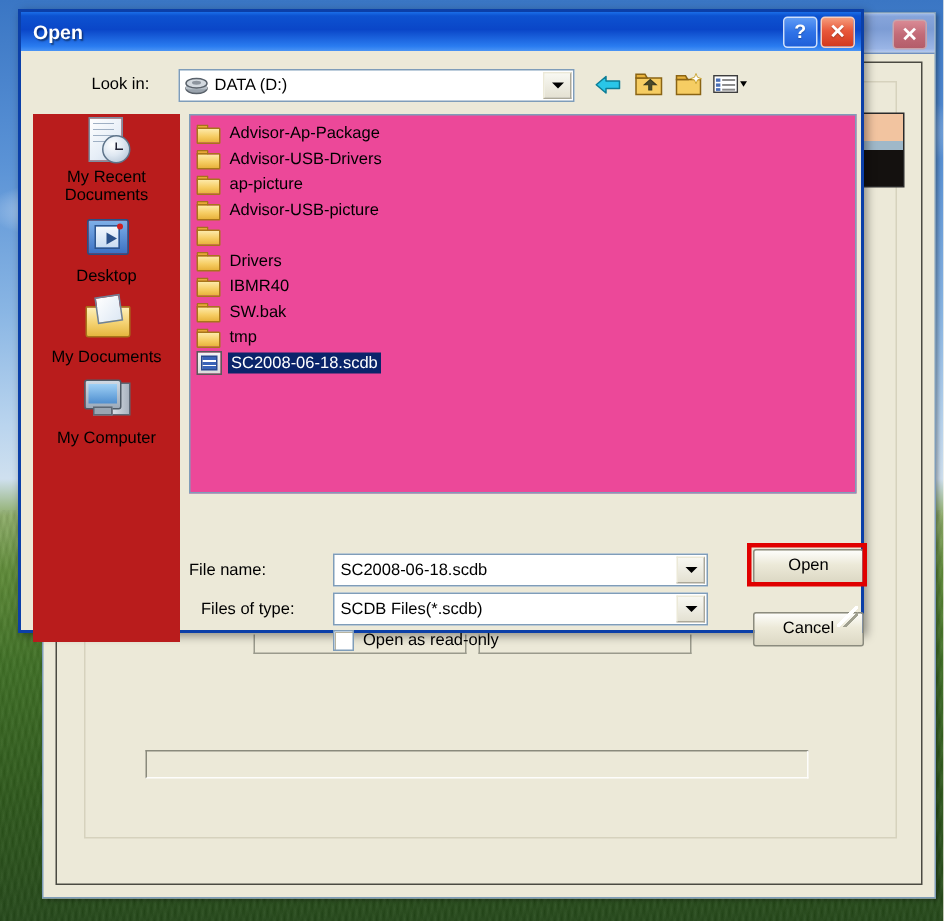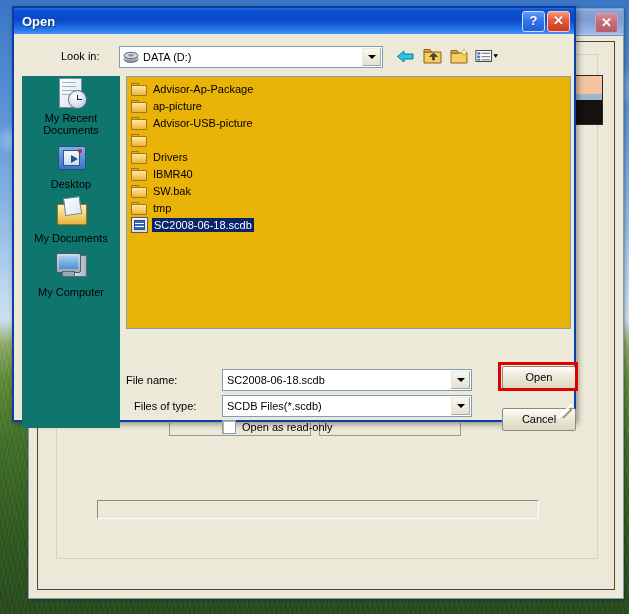--- a/index.html
+++ b/index.html
@@ -262,21 +262,21 @@
     align-items: center;
     justify-content: center;
     position: relative;
   }
 
   
   #file-list {
     position: absolute;
     left: 112px; top: 42px;
     width: 443px; height: 248px;
-    background: #eab308;
+    background: #ec4899;
     border: 1px solid #7f9db9;
     overflow: hidden;
     padding-top: 3px;
   }
   .file-row {
     height: 17px;
     display: flex;
     align-items: center;
     padding-left: 4px;
   }
@@ -330,21 +330,21 @@
     background:
       repeating-linear-gradient(to bottom, #3a63b8 0px, #3a63b8 2px, #ffffff 2px, #ffffff 3px);
     border: 1px solid #2a4a90;
   }
 
   
   #places-bar {
     position: absolute;
     left: 8px; top: 42px;
     width: 98px; height: 352px;
-    background: #0f766e;
+    background: #b91c1c;
   }
   .place-item {
     width: 98px;
     display: flex;
     flex-direction: column;
     align-items: center;
     margin-bottom: 6px;
   }
   .place-label {
     font-size: 11px;
@@ -696,20 +696,24 @@
 
     </div>
 
     <div id="file-list">
       <div class="file-row">
         <span class="folder-ico"></span>
         <span class="file-label">Advisor-Ap-Package</span>
       </div>
       <div class="file-row">
         <span class="folder-ico"></span>
+        <span class="file-label">Advisor-USB-Drivers</span>
+      </div>
+      <div class="file-row">
+        <span class="folder-ico"></span>
         <span class="file-label">ap-picture</span>
       </div>
       <div class="file-row">
         <span class="folder-ico"></span>
         <span class="file-label">Advisor-USB-picture</span>
       </div>
       <div class="file-row">
         <span class="folder-ico"></span>
       </div>
       <div class="file-row">

